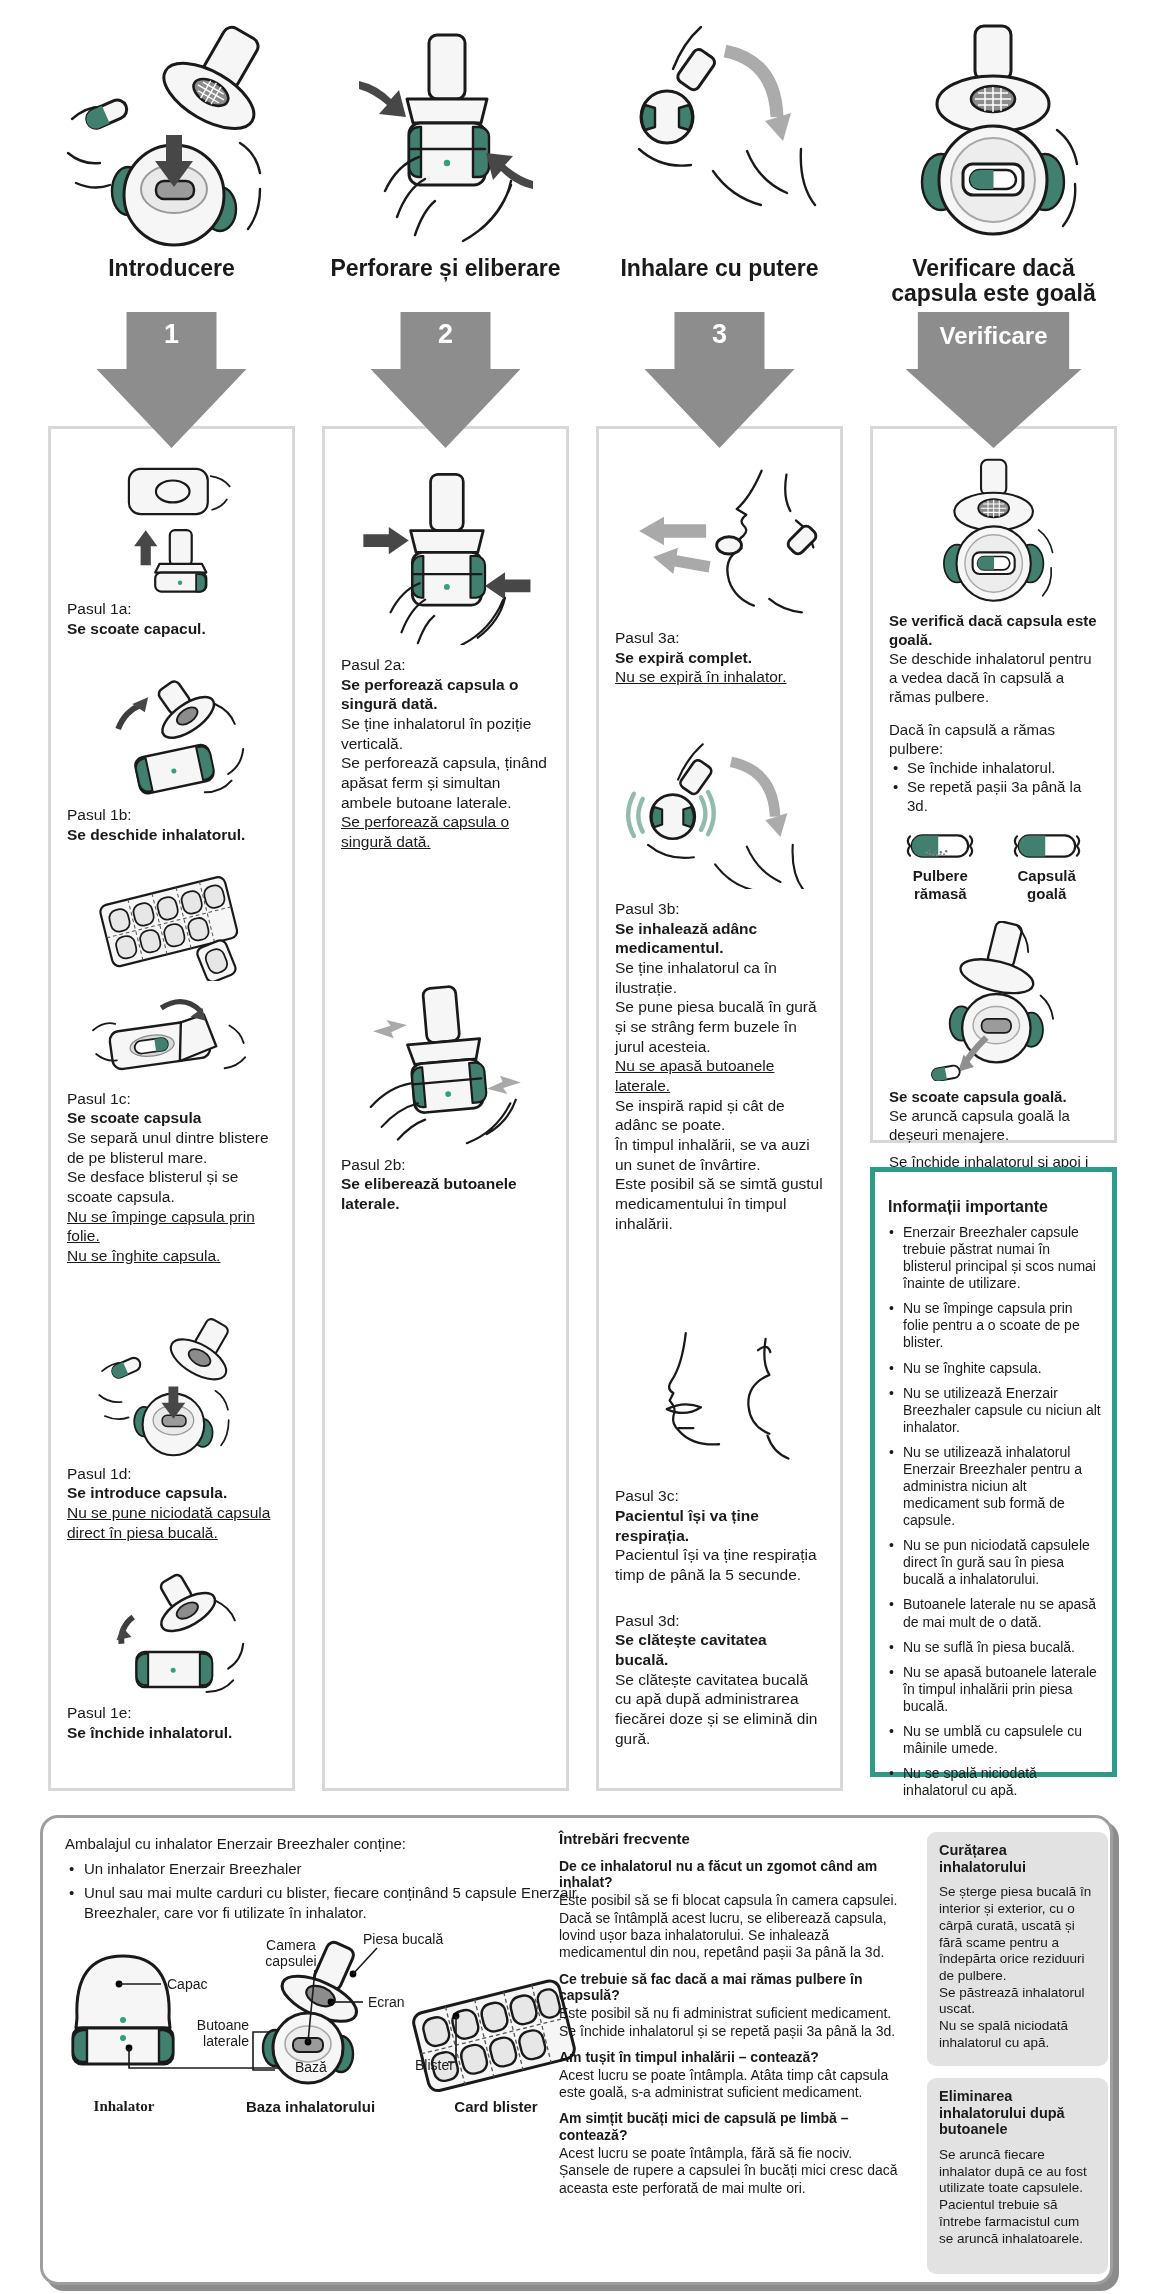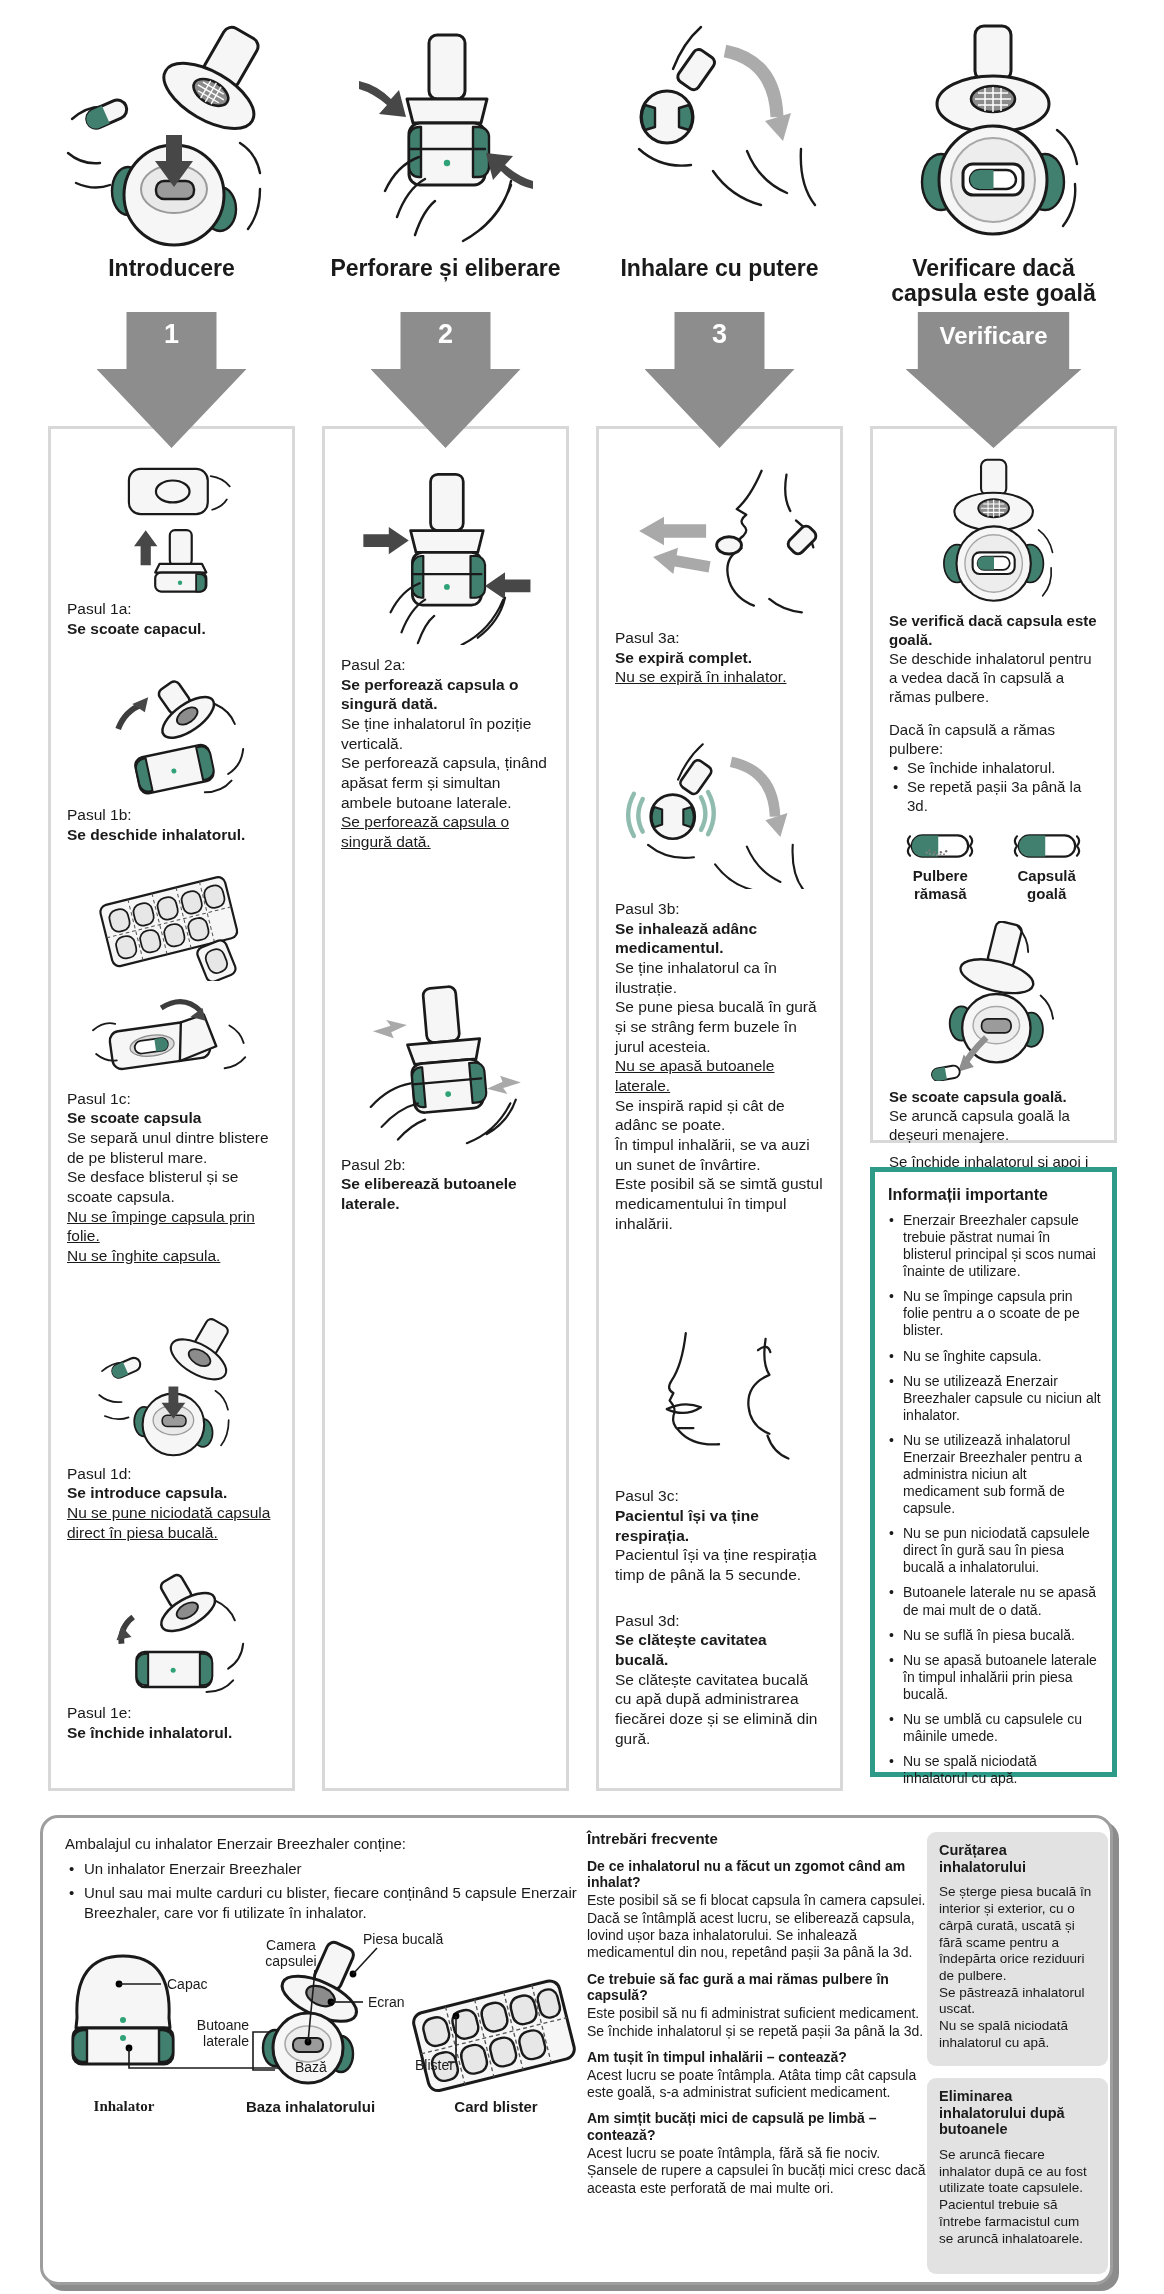--- a/index.html
+++ b/index.html
@@ -16,21 +16,21 @@
   .arrow .shape{position:absolute;left:0;top:0;width:100%;height:100%;background:#8d8d8d;
         clip-path:polygon(20% 0,80% 0,80% 42%,100% 42%,50% 100%,0 42%,20% 42%);}
   .arrow.wide .shape{clip-path:polygon(7% 0,93% 0,93% 42%,100% 42%,50% 100%,0 42%,7% 42%);}
   .arrow .lbl{position:relative;z-index:1;color:#fff;font-weight:bold;font-size:27px;text-align:center;margin-top:7px;}
   .arrow.wide .lbl{font-size:24px;margin-top:10px;}
   .box{background:#fff;border:3px solid #d8d8d8;width:100%;box-sizing:border-box;
        display:flex;flex-direction:column;align-items:center;padding:30px 16px 16px;}
   #col1 .box,#col2 .box,#col3 .box{height:1365px;}
   #col4 .box-check{height:717px;padding-top:26px;}
   .info-box{margin-top:24px;width:100%;box-sizing:border-box;border:5px solid #2d9b88;background:#fff;
-            padding:12px 11px;height:610px;}
+            padding:24px 11px;height:610px;}
   .info-title{font-weight:bold;font-size:16px;margin:2px 0 4px 2px;}
   .ib-item{position:relative;padding-left:17px;font-size:14px;line-height:1.22;margin-top:8px;}
   .ib-item::before{content:"•";position:absolute;left:3px;top:0;}
   .step{width:100%;font-size:15.5px;line-height:1.27;}
   .step .h{font-weight:bold;}
   .u{text-decoration:underline;}
   .illo{display:flex;align-items:center;justify-content:center;width:100%;}
   .cap-row{display:flex;width:100%;justify-content:space-between;padding:0 6px;box-sizing:border-box;margin-top:16px;}
   .cap-cell{display:flex;flex-direction:column;align-items:center;font-weight:bold;font-size:15px;
             text-align:center;line-height:1.18;width:46%;}
@@ -40,21 +40,21 @@
   .bullet-line::before{content:"•";position:absolute;left:4px;top:0;}
   
   .bottom{position:absolute;left:40px;top:1815px;width:1073px;height:470px;background:#fff;
           border:3px solid #9e9e9e;border-radius:18px;box-shadow:6px 6px 0 #8c8c8c;box-sizing:border-box;}
   .pkg{position:absolute;left:22px;top:16px;width:515px;font-size:15px;line-height:1.3;}
   .pkg .bl{position:relative;padding-left:19px;margin-top:5px;}
   .pkg .bl::before{content:"•";position:absolute;left:4px;top:0;}
   .diagram{position:absolute;left:20px;top:118px;width:522px;height:230px;}
   .dlabel{position:absolute;font-size:14px;line-height:1.12;}
   .dcap{position:absolute;font-weight:bold;font-size:15px;text-align:center;top:162px;}
-  .faq{position:absolute;left:544px;top:12px;width:344px;font-size:14px;line-height:1.24;}
+  .faq{position:absolute;left:516px;top:12px;width:344px;font-size:14px;line-height:1.24;}
   .faq-title{font-weight:bold;font-size:15px;margin-bottom:4px;}
   .faq .q{font-weight:bold;font-size:14px;line-height:1.2;margin-top:9px;}
   .faq .a{margin-top:1px;}
   .gbox{position:absolute;left:884px;width:181px;background:#e2e2e2;border-radius:9px;
         padding:10px 12px;box-sizing:border-box;font-size:13.5px;line-height:1.24;}
   .gbox .gtitle{font-weight:bold;font-size:14.5px;line-height:1.15;margin-bottom:9px;}
   #cleaning{top:14px;height:234px;} #disposal{top:260px;height:196px;}
   
   .s-fl{fill:#f6f6f6;stroke:#1a1a1a;stroke-width:3px;stroke-linejoin:round;}
   .s-f2{fill:#e7e7e7;stroke:#1a1a1a;stroke-width:2.4px;stroke-linejoin:round;}
@@ -558,21 +558,21 @@
       <div class="dlabel" style="left:352px;top:122px;">Blister</div>
       <div class="dcap" style="left:5px;width:112px;font-family:Liberation Serif, serif;">Inhalator</div>
       <div class="dcap" style="left:160px;width:175px;">Baza inhalatorului</div>
       <div class="dcap" style="left:368px;width:130px;">Card blister</div>
     </div>
 
     <div class="faq">
       <div class="faq-title">Întrebări frecvente</div>
       <div class="q">De ce inhalatorul nu a făcut un zgomot când am inhalat?</div>
       <div class="a">Este posibil să se fi blocat capsula în camera capsulei. Dacă se întâmplă acest lucru, se eliberează capsula, lovind ușor baza inhalatorului. Se inhalează medicamentul din nou, repetând pașii 3a până la 3d.</div>
-      <div class="q">Ce trebuie să fac gură a mai rămas pulbere în capsulă?</div>
+      <div class="q">Ce trebuie să fac dacă a mai rămas pulbere în capsulă?</div>
       <div class="a">Este posibil să nu fi administrat suficient medicament. Se închide inhalatorul și se repetă pașii 3a până la 3d.</div>
       <div class="q">Am tușit în timpul inhalării – contează?</div>
       <div class="a">Acest lucru se poate întâmpla. Atâta timp cât capsula este goală, s-a administrat suficient medicament.</div>
       <div class="q">Am simțit bucăți mici de capsulă pe limbă – contează?</div>
       <div class="a">Acest lucru se poate întâmpla, fără să fie nociv. Șansele de rupere a capsulei în bucăți mici cresc dacă aceasta este perforată de mai multe ori.</div>
     </div>
 
     <div class="gbox" id="cleaning">
       <div class="gtitle">Curățarea inhalatorului</div>
       <div>Se șterge piesa bucală în interior și exterior, cu o cârpă curată, uscată și fără scame pentru a îndepărta orice reziduuri de pulbere.</div>

